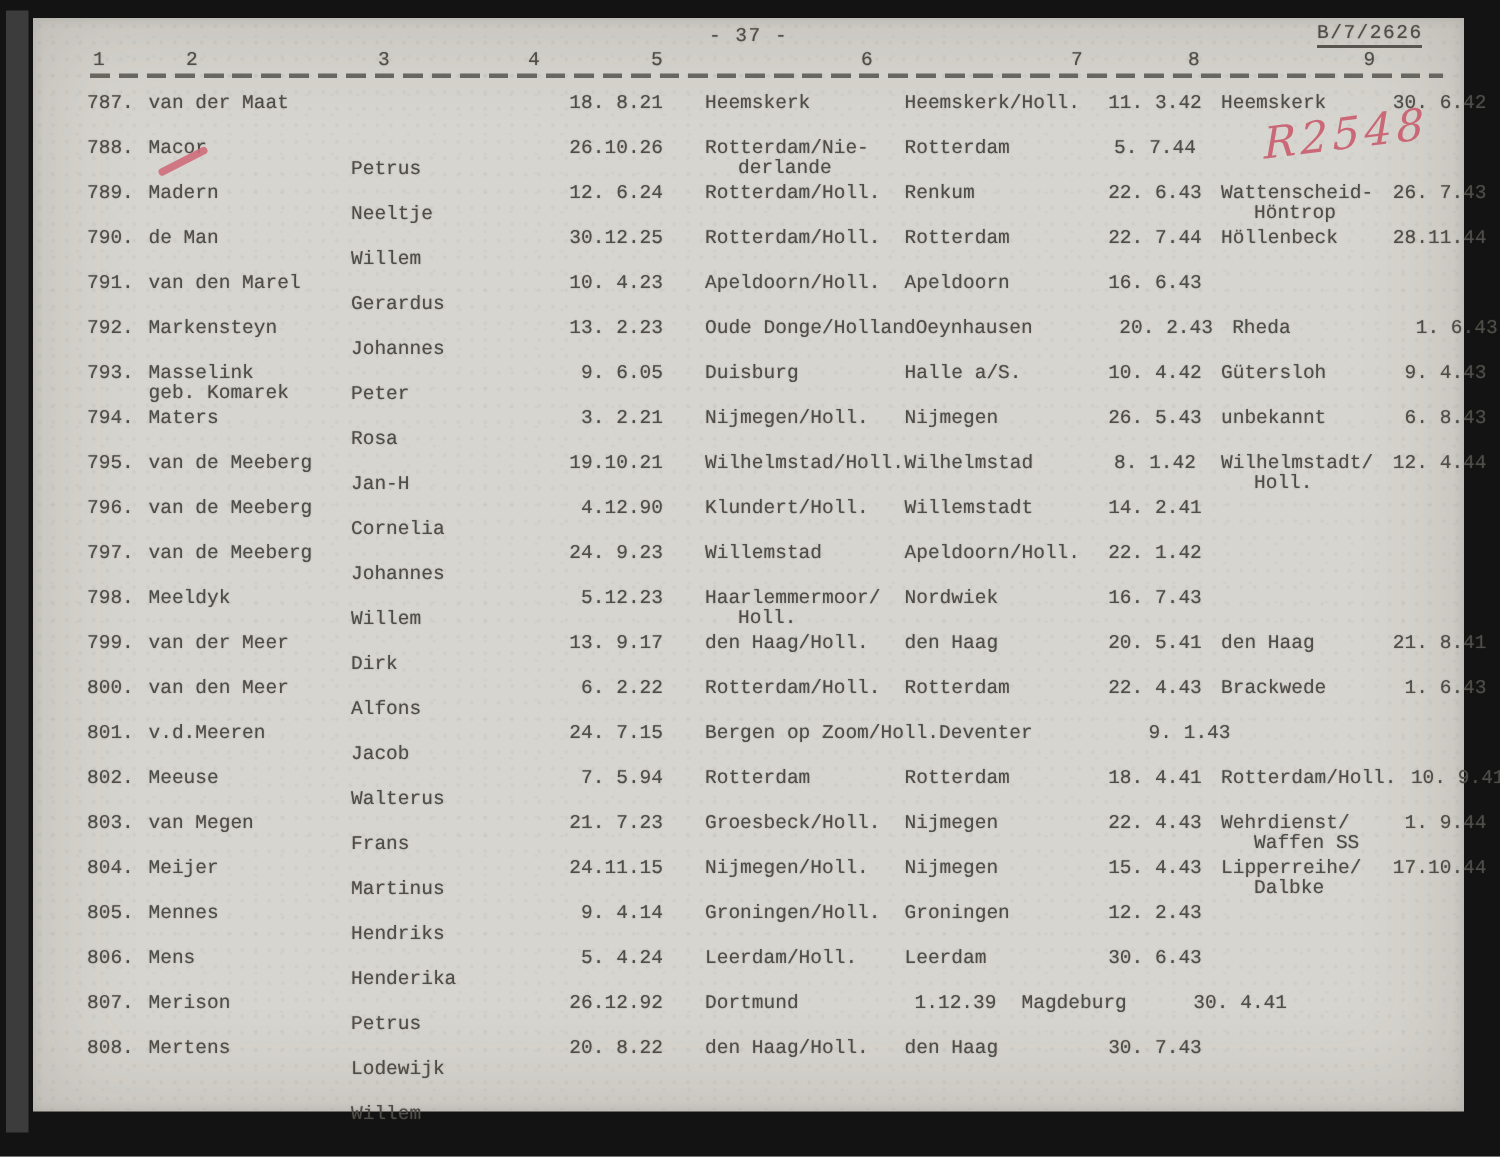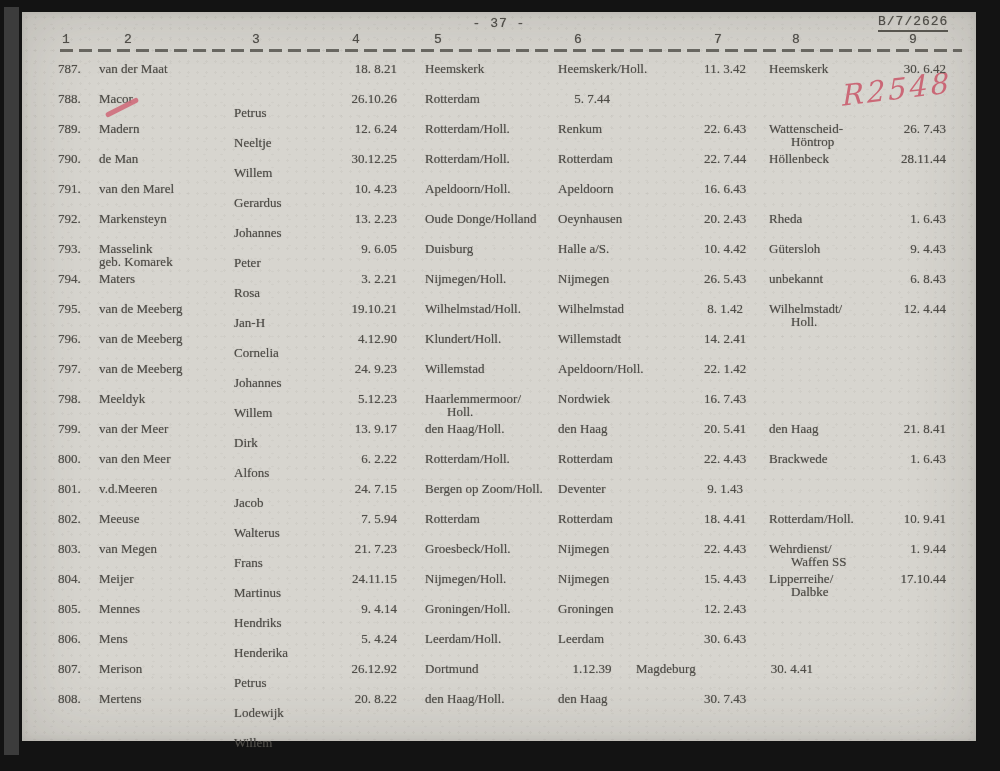--- a/index.html
+++ b/index.html
@@ -51,27 +51,27 @@
     position:absolute;left:820px;top:60px;
     font-family:"DejaVu Serif",serif;font-style:italic;
     font-size:29px;color:#c95668;letter-spacing:3px;
     transform:rotate(-7deg) skewX(-6deg);opacity:.85;
   }
   .rows{
     position:absolute;left:36px;top:50px;width:905px;
     font-size:13px;line-height:13px;
     filter:blur(0.25px);
   }
-  .row{display:flex;align-items:flex-start;height:30px;position:relative;font-family:Liberation Serif, serif;}
+  .row{display:flex;align-items:flex-start;height:30px;position:relative;}
   .cell{flex:none;overflow:visible;}
   .ln{white-space:nowrap;}
   .c1{width:41px;}
   .c2{width:135px;min-width:135px;}
   .c3{width:95px;margin-top:44px;}
-  .c4{width:68px;text-align:right;}
+  .c4{width:68px;text-align:right;margin-left:45px;}
   .gapA{width:28px;}
   .c5{min-width:133px;flex:0 0 auto;}
   .c6{min-width:133px;flex:0 0 auto;}
   .c7{width:68px;text-align:center;}
   .gapB{width:10px;}
   .c8{min-width:105px;flex:0 0 auto;}
   .c9{width:72px;text-align:right;}
   .c5 .ln + .ln, .c8 .ln + .ln{padding-left:22px;}
   .c2 .ln + .ln{padding-left:0;}
   .red-slash{
@@ -140,20 +140,24 @@
         <div class="cell c2">
           <div class="ln">Macor</div>
         </div>
         <div class="cell c3">
           <div class="ln">Neeltje</div>
         </div>
         <div class="cell c4">
           <div class="ln">26.10.26</div>
         </div>
         <div class="cell gapA"></div>
+        <div class="cell c5">
+          <div class="ln">Rotterdam/Nie-</div>
+          <div class="ln">derlande</div>
+        </div>
         <div class="cell c6">
           <div class="ln">Rotterdam</div>
         </div>
         <div class="cell c7">
           <div class="ln">5. 7.44</div>
         </div>
         <div class="cell gapB"></div>
         <div class="cell c8"></div>
         <div class="cell c9">
           <div class="ln"></div>

